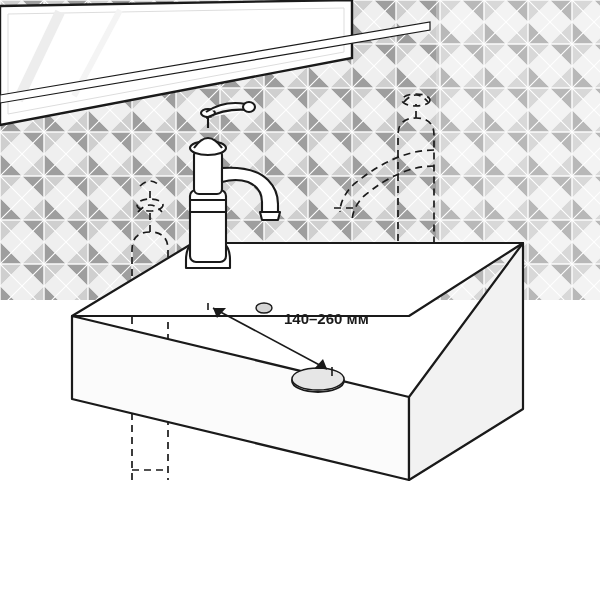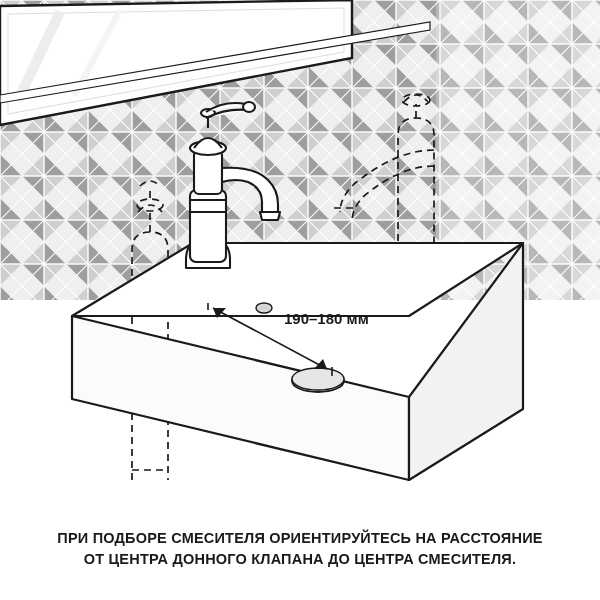--- a/index.html
+++ b/index.html
@@ -173,21 +173,17 @@
 
         <path d="M222 168 Q254 166 268 180 Q278 190 278 204 L278 212 L262 212 L262 202 Q262 188 248 182 Q236 178 222 182 Z"></path>
         <path d="M260 212 L280 212 L278 220 L262 220 Z"></path>
       </g>
 
       <g>
         <path d="M0 300 L600 300" stroke="#ffffff" stroke-width="0" fill="none"></path>
       </g>
     </svg>
 
-    <div class="dim-label">190–180 мм</div>
+    <div class="dim-label">140–260 мм</div>
   </div>
 
-  <div class="caption">
-    <span class="line">ПРИ ПОДБОРЕ СМЕСИТЕЛЯ ОРИЕНТИРУЙТЕСЬ НА РАССТОЯНИЕ</span>
-    <span class="line">ОТ ЦЕНТРА ДОННОГО КЛАПАНА ДО ЦЕНТРА СМЕСИТЕЛЯ.</span>
-  </div>
 
 </div>
 
 </body></html>

